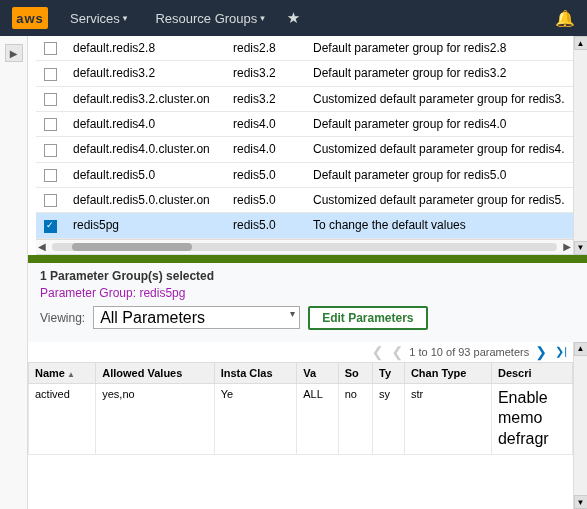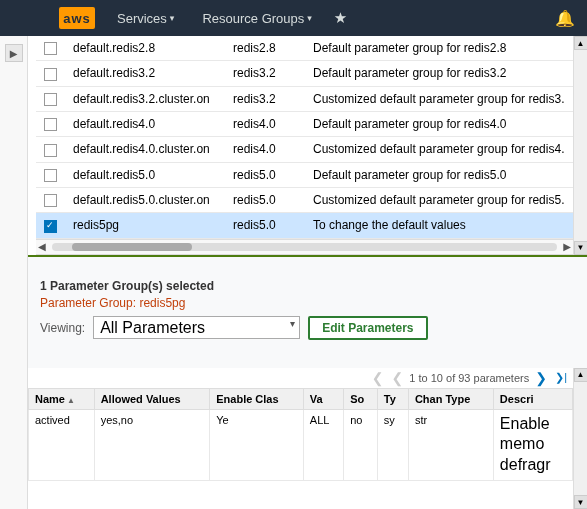--- a/index.html
+++ b/index.html
@@ -19,21 +19,20 @@
       display: flex;
       align-items: center;
       padding: 0 12px;
       gap: 16px;
       color: #fff;
     }
     .aws-logo {
       display: flex;
       align-items: center;
       gap: 4px;
-      margin-left: 47px;
     }
     .aws-logo .logo-box {
       background: #ff9900;
       width: 36px;
       height: 22px;
       display: flex;
       align-items: center;
       justify-content: center;
       border-radius: 2px;
     }
@@ -193,31 +192,31 @@
     }
     .v-scroll-track {
       flex: 1;
       width: 14px;
       background: #f0f0f0;
     }
 
     
     .selected-panel {
       background: #f8f9fa;
-      border-top: 2px solid #4d7c0f;
-      padding: 22px 12px;
+      border-top: 8px solid #4d7c0f;
+      padding: 6px 12px;
       font-size: 12px;
     }
     .selected-title {
       font-weight: bold;
       color: #333;
       margin-bottom: 3px;
     }
     .selected-subtitle {
-      color: #c2410c;
+      color: #a21caf;
       margin-bottom: 6px;
     }
     .viewing-row {
       display: flex;
       align-items: center;
       gap: 8px;
       margin-bottom: 6px;
     }
     .viewing-label { color: #555; }
     .viewing-select {
@@ -451,21 +450,21 @@
             <button class="pagination-btn" disabled="">❮</button>
             <span>1 to 10 of 93 parameters</span>
             <button class="pagination-btn">❯</button>
             <button class="pagination-btn pagination-btn-last">❯|</button>
           </div>
           <table class="params-table">
             <thead id="params-thead">
                 <tr>
                   <th style="position: relative;">Name<span class="sort-icon">▲</span></th>
                   <th style="position: relative;">Allowed Values</th>
-                  <th style="position: relative;">Enable Clas</th>
+                  <th style="position: relative;">Insta Clas</th>
                   <th style="position: relative;">Va</th>
                   <th style="position: relative;">So</th>
                   <th style="position: relative;">Ty</th>
                   <th style="position: relative;">Chan Type</th>
                   <th style="position: relative;">Descri</th>
                 </tr>
               </thead>
             <tbody id="params-tbody">
                 <tr>
                   <td>actived</td>

